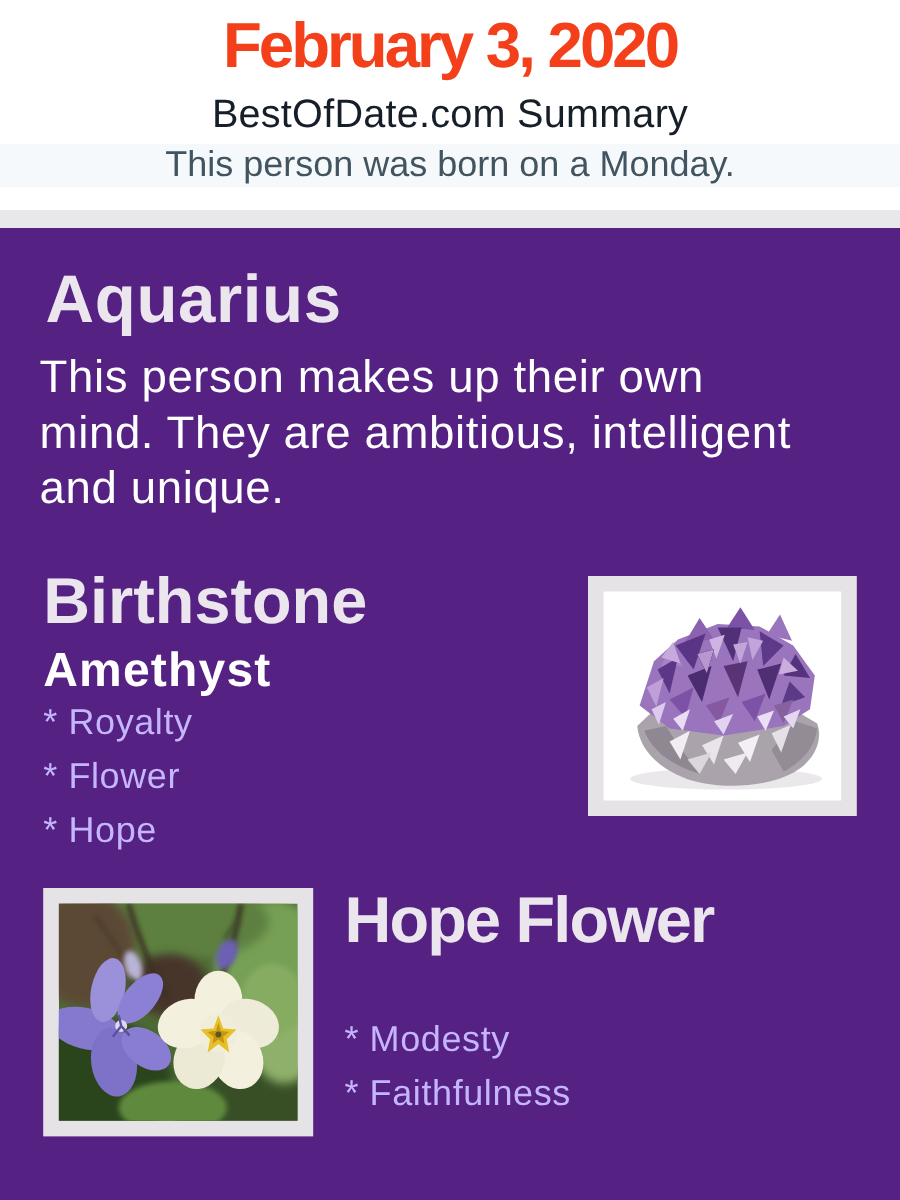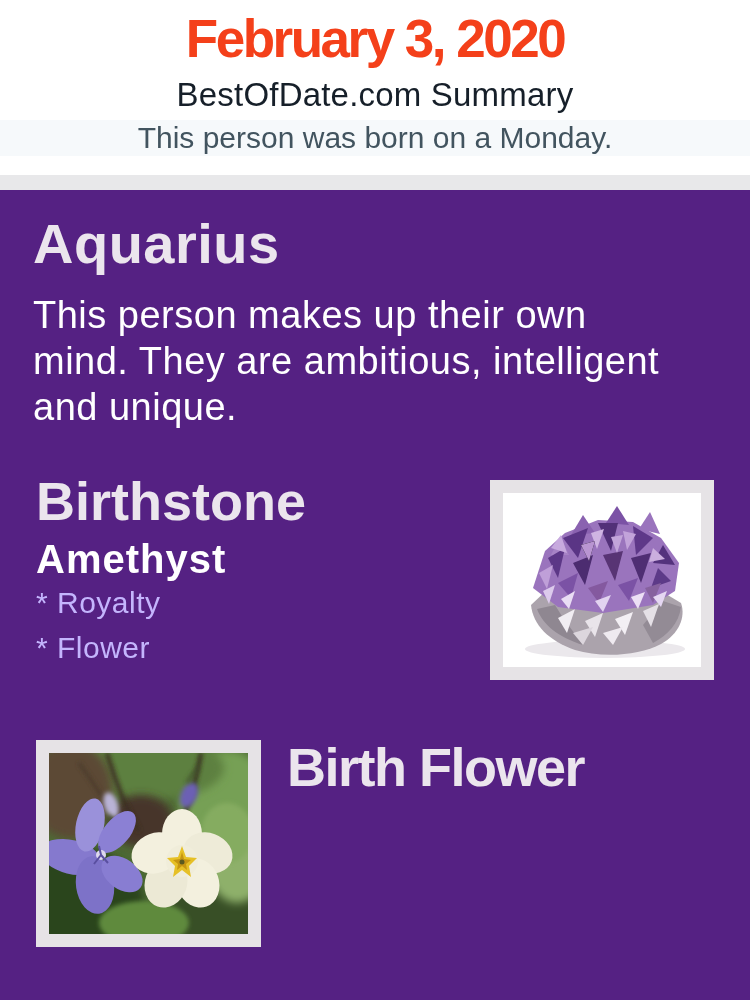--- a/index.html
+++ b/index.html
@@ -16,21 +16,21 @@
   .site-summary{
     font-size:33px;line-height:38px;margin-top:7px;color:#161f29;letter-spacing:0.2px;
   }
   .born-note{
     font-size:30px;line-height:36px;margin-top:6px;color:#42545f;background:#f6f9fb;
   }
   .divider{height:15px;background:#e8e8ea;}
   
   .purple{position:relative;height:810px;background:#552183;color:#ffffff;}
   .sign-title{
-    position:absolute;left:33px;top:22px;margin:0;
+    position:absolute;left:33px;top:22px;margin:5px;
     font-size:56px;font-weight:bold;letter-spacing:0.5px;color:#ebe5ed;line-height:64px;
   }
   .sign-desc{
     position:absolute;left:33px;top:102px;margin:0;max-width:640px;
     font-size:38px;line-height:46px;letter-spacing:0.5px;color:#ffffff;
   }
   .stone-title{
     position:absolute;left:36px;top:280px;margin:0;
     font-size:54px;font-weight:bold;color:#ebe5ed;line-height:62px;
   }
@@ -72,20 +72,21 @@
   <main class="purple">
 
     <h2 class="sign-title">Aquarius</h2>
     <p class="sign-desc">This person makes up their own mind. They are ambitious, intelligent and unique.</p>
 
     <h2 class="stone-title">Birthstone</h2>
     <div class="stone-name">Amethyst</div>
     <div class="stone-traits">
       <div class="trait">* Royalty</div>
       <div class="trait">* Flower</div>
+      <div class="trait">* Hope</div>
     </div>
 
     <figure class="photo-frame amethyst-frame" style="margin:0;">
       <svg viewBox="0 0 198 174" xmlns="http://www.w3.org/2000/svg">
         <rect x="0" y="0" width="198" height="174" fill="#ffffff"></rect>
         <ellipse cx="102" cy="156" rx="80" ry="9" fill="#ebe8ec"></ellipse>
 
         <path d="M28,112 C30,132 46,148 72,157 C98,165 136,163 158,151 C176,141 183,124 178,110 L158,98 L45,96 Z" fill="#aba3ac"></path>
         <path d="M34,116 C40,132 55,144 80,152 C70,138 60,126 52,112 Z" fill="#8f8791"></path>
         <path d="M150,150 C165,142 176,130 178,114 L160,108 L140,132 Z" fill="#938b95"></path>
@@ -185,16 +186,20 @@
           <ellipse cx="-16" cy="22" rx="21" ry="25" fill="#ecE9d5" transform="rotate(20 -16 22)"></ellipse>
           <ellipse cx="-26" cy="-8" rx="25" ry="20" fill="#f3f0de" transform="rotate(-20 -26 -8)"></ellipse>
           <circle cx="0" cy="0" r="16" fill="#f0edda"></circle>
           <path d="M0,-15 L4,-4 L15,-3 L7,5 L9,16 L0,9 L-9,16 L-7,5 L-15,-3 L-4,-4 Z" fill="#e6c026"></path>
           <path d="M0,-9 L2,-2 L9,-1 L4,3 L5,9 L0,5 L-5,9 L-4,3 L-9,-1 L-2,-2 Z" fill="#c69512"></path>
           <circle cx="0" cy="1" r="2.5" fill="#5a5a20"></circle>
         </g>
       </svg>
     </figure>
 
-    <h2 class="flower-title">Birth Flower</h2>
+    <h2 class="flower-title">Hope Flower</h2>
+    <div class="flower-traits">
+      <div class="trait">* Modesty</div>
+      <div class="trait">* Faithfulness</div>
+    </div>
 
   </main>
 </div>
 
 </body></html>

